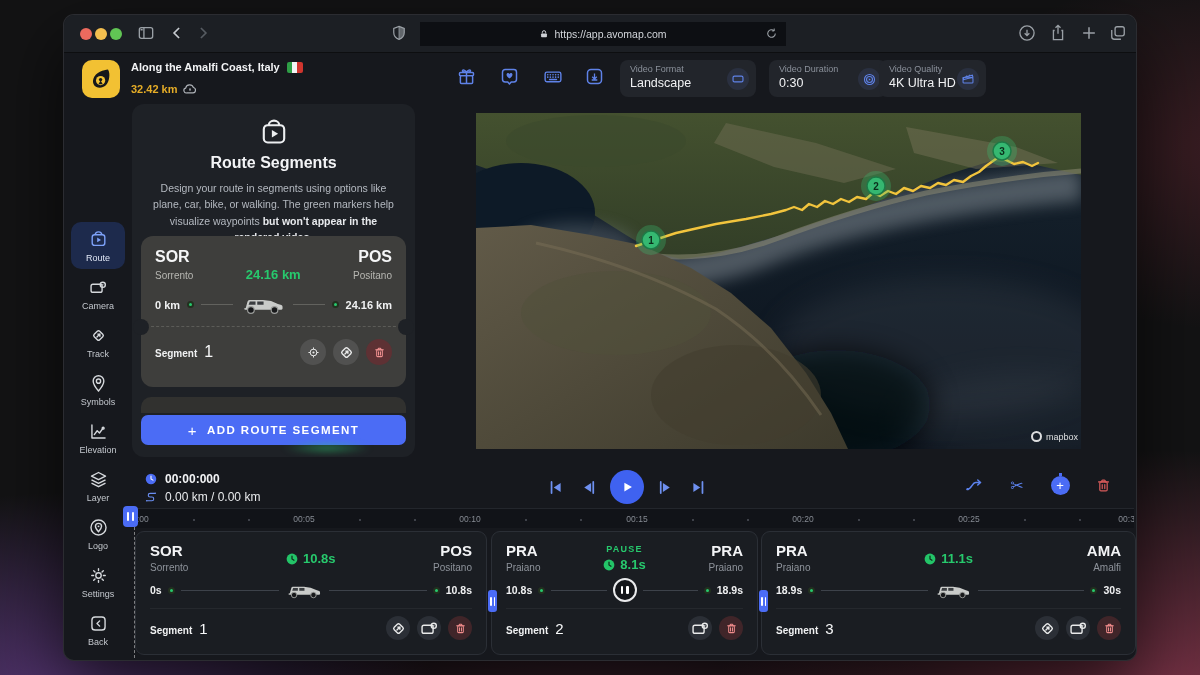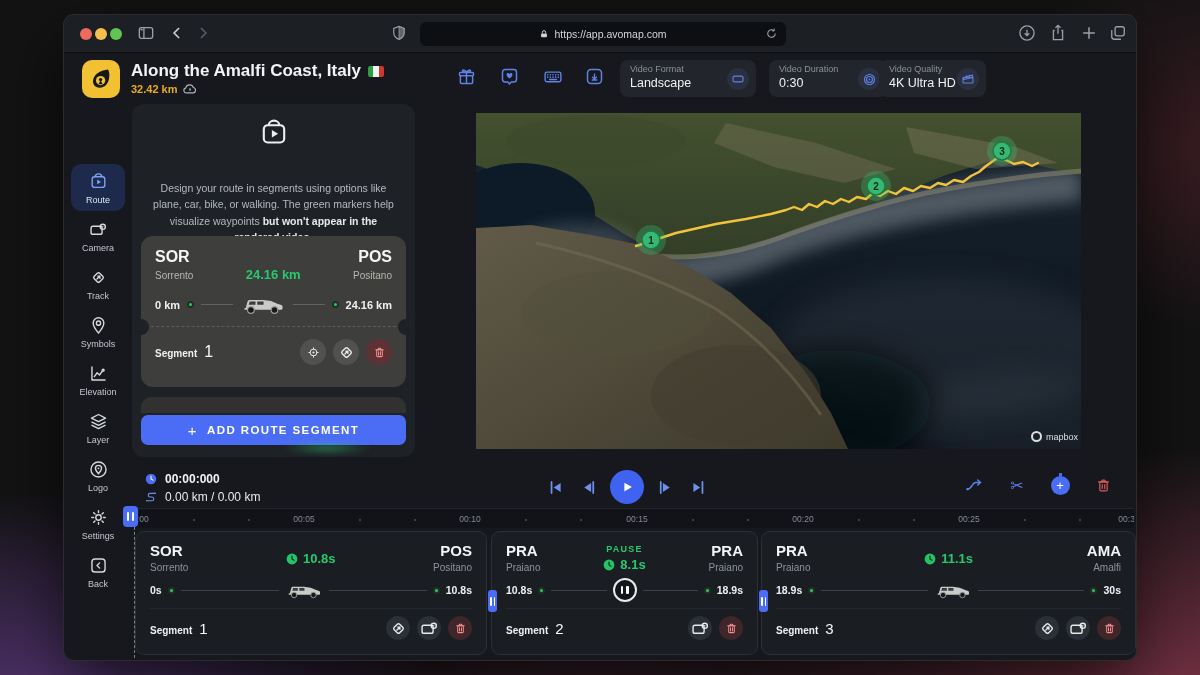--- a/index.html
+++ b/index.html
@@ -11,39 +11,39 @@
       radial-gradient(420px 260px at 103% 22%, rgba(200,62,86,.22), transparent 70%),
       radial-gradient(500px 220px at 50% 108%, rgba(190,70,120,.28), transparent 70%),
       #131314;}
   .window{position:absolute;left:63px;top:14px;width:1074px;height:647px;background:#16181d;
     border-radius:11px;border:1px solid rgba(255,255,255,.09);box-shadow:0 28px 70px rgba(0,0,0,.65);overflow:hidden}
   svg{display:block}
   
   .chrome{position:absolute;left:0;top:0;right:0;height:38px;background:#1c1f24;border-bottom:1px solid #0d0e10}
   .tl{position:absolute;top:13px;width:12px;height:12px;border-radius:50%}
   .chrome-ic{position:absolute;top:8px;color:#9aa0a6}
-  .url-pill{position:absolute;left:356px;top:7px;width:366px;height:24px;background:#0d0f13;border-radius:6px;
+  .url-pill{position:absolute;left:356px;top:7px;width:366px;height:24px;background:#0d0f13;border-radius:0;
     display:flex;align-items:center;justify-content:center;gap:5px;color:#d2d5da;font-size:10.5px}
   .url-reload{position:absolute;right:8px;top:5px;color:#9aa0a6}
   
   .app-header{position:absolute;left:0;top:38px;right:0;height:51px;background:#16181d}
   .logo{position:absolute;left:18px;top:7px;width:38px;height:38px;border-radius:10px;background:#f2c133;display:flex;align-items:center;justify-content:center}
-  .title{position:absolute;left:67px;top:8px;font-size:17px;font-weight:bold;color:#f2f3f5;display:flex;align-items:center;gap:7px}
+  .title{position:absolute;left:67px;top:8px;font-size:11px;font-weight:bold;color:#f2f3f5;display:flex;align-items:center;gap:7px}
   .flag{display:inline-flex;width:16px;height:11px;border-radius:2px;overflow:hidden}
   .flag i{flex:1}
   .subtitle{position:absolute;left:67px;top:29px;display:flex;align-items:center;gap:5px;font-size:11px;font-weight:bold;color:#e5ac27}
   .qicon{position:absolute;top:13px;color:#5f82e8}
   .hbox{position:absolute;top:7px;height:37px;background:#22252b;border-radius:8px;padding:4px 10px}
   .hbox .lbl{font-size:9px;color:#8b919b}
   .hbox .val{font-size:12.5px;color:#f1f2f4;margin-top:2px}
   .hbox .bic{position:absolute;right:7px;top:8px;width:22px;height:22px;border-radius:50%;background:#2a3040;display:flex;align-items:center;justify-content:center;color:#5f82e8}
   .export-btn{position:absolute;left:929px;top:7px;width:140px;height:37px;background:#4b6cf5;border-radius:9px;border:none;
     display:flex;align-items:center;justify-content:center;gap:8px;color:#fff;font-weight:bold;font-size:11.5px;letter-spacing:1.4px;font-family:inherit;cursor:pointer}
   
-  .sidebar{position:absolute;left:0;top:89px;width:68px;bottom:0;display:flex;flex-direction:column;justify-content:center;align-items:center;padding:2px 8px 6px}
+  .sidebar{position:absolute;left:0;top:89px;width:68px;bottom:0;display:flex;flex-direction:column;justify-content:flex-end;align-items:center;padding:2px 8px 6px}
   .sb-group{display:flex;flex-direction:column;align-items:center}
   .sb-item{width:54px;padding:7px 0 6px;margin-bottom:1px;border-radius:10px;display:flex;flex-direction:column;align-items:center;gap:3px;color:#d5d8dc;cursor:pointer}
   .sb-item .sb-label{font-size:9px;color:#c3c7cd}
   .sb-item.active{background:#1d2a4c;color:#7da1f8}
   .sb-item.active .sb-label{color:#dfe6f5}
   
   .route-panel{position:absolute;left:68px;top:89px;width:283px;height:353px;background:#1e2126;border-radius:12px;overflow:hidden}
   .rp-icon{position:absolute;left:0;right:0;top:12px;display:flex;justify-content:center;color:#eceef0}
   .rp-title{position:absolute;left:0;right:0;top:50px;text-align:center;font-size:16px;font-weight:bold;color:#f3f4f6}
   .rp-desc{position:absolute;left:16px;right:16px;top:76px;text-align:center;font-size:10.5px;line-height:1.55;color:#b4b9c0}
@@ -369,20 +369,21 @@
     </div>
 
     <div class="route-panel">
       <div class="rp-icon">
         <svg width="34" height="34" viewBox="0 0 24 24" fill="none" stroke="currentColor" stroke-width="1.5">
             <path d="M8.3,6.5a3.7,3.2 0 0 1 7.4,0"></path>
             <rect x="4.8" y="6.5" width="14.4" height="12.2" rx="2.8"></rect>
             <path d="M10.5,9.8l4.4,2.7-4.4,2.7z" fill="currentColor" stroke="none"></path>
           </svg>
       </div>
+      <div class="rp-title">Route Segments</div>
       <div class="rp-desc">
         <span>Design your route in segments using options like plane, car, bike, or walking. The green markers help visualize waypoints</span>
         <b>but won't appear in the rendered video.</b>
       </div>
 
       <div class="rp-card">
         <div class="rpc-top">
           <div>
             <div class="rpc-code">SOR</div>
             <div class="rpc-city">Sorrento</div>

